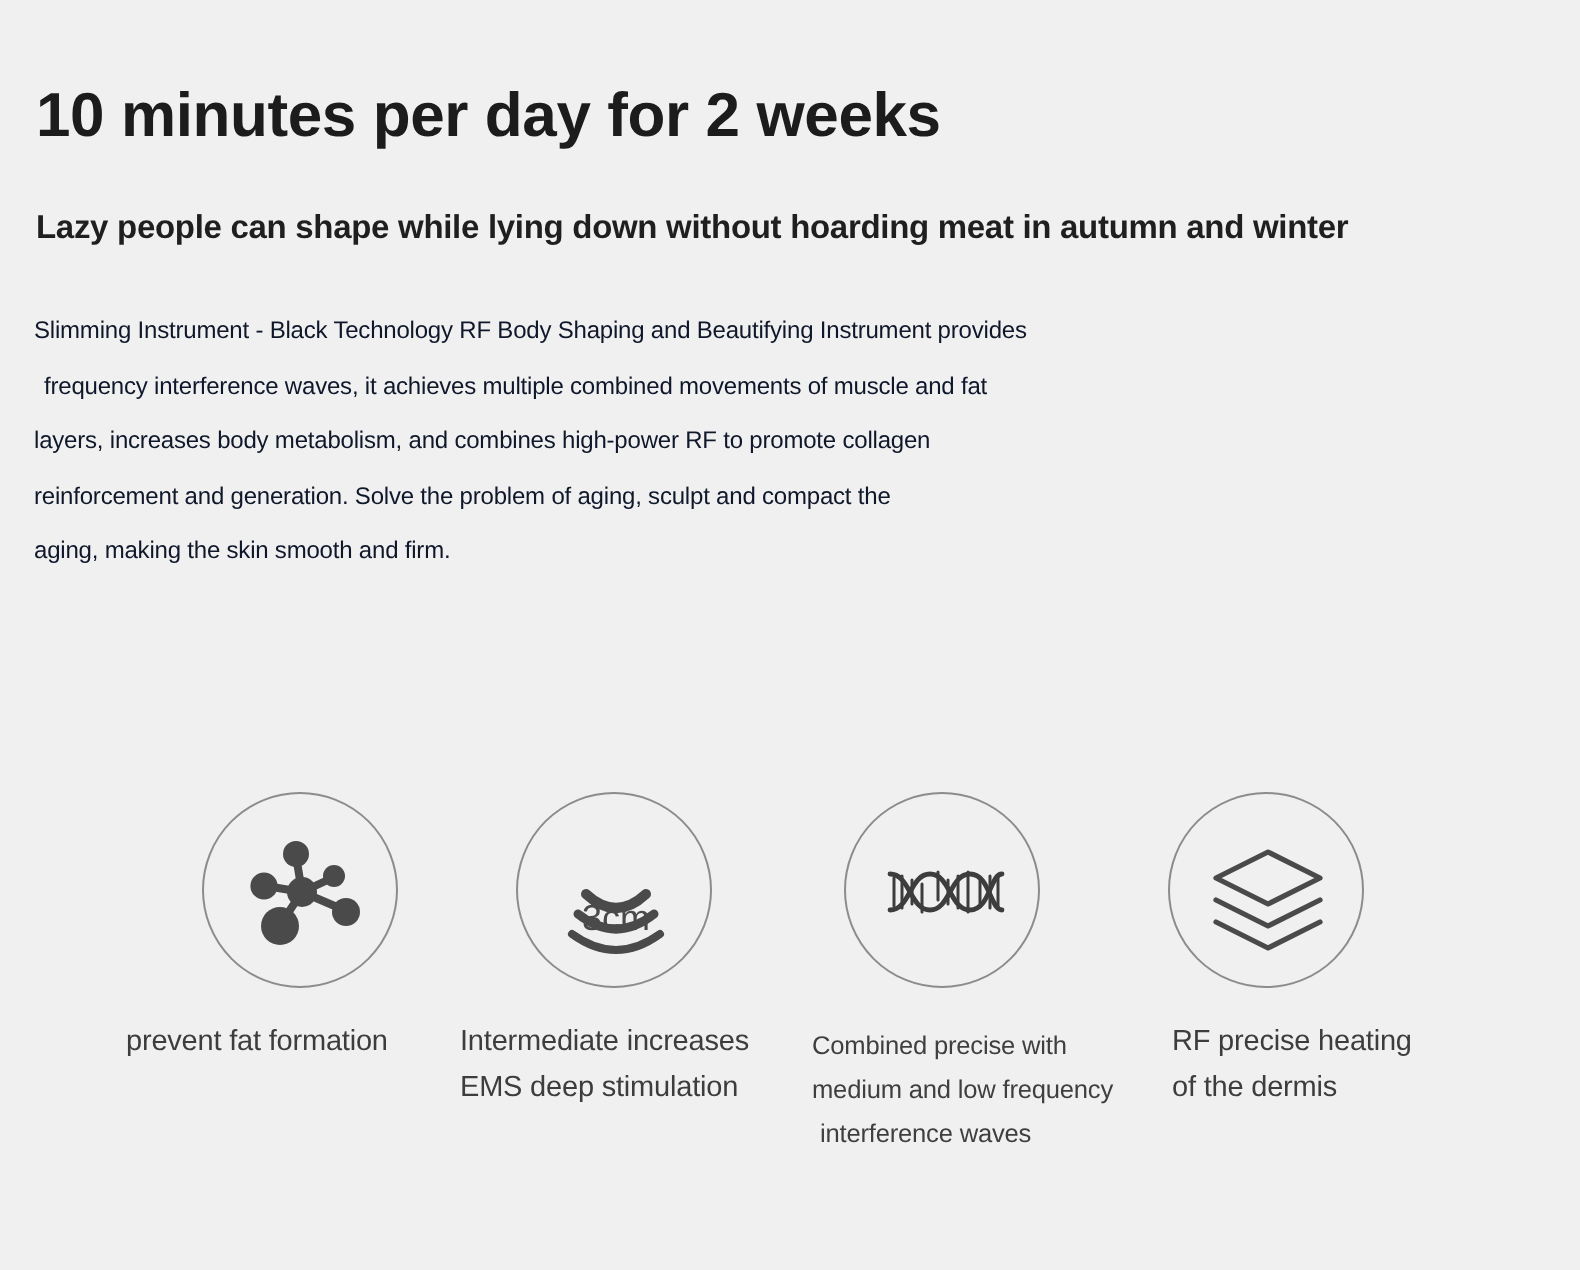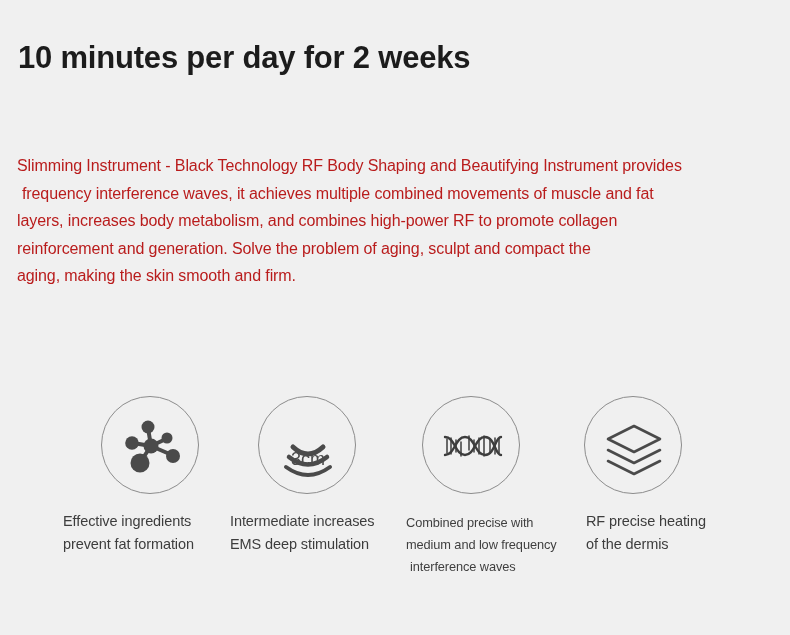--- a/index.html
+++ b/index.html
@@ -42,22 +42,22 @@
     letter-spacing: -0.15px;
     white-space: nowrap;
   }
 
   
   .body-copy {
     position: absolute;
     left: 17px;
     top: 152px;
     width: 770px;
-    font-size: 16px;
-    color: #b91c1c;
+    font-size: 12px;
+    color: #0f172a;
     line-height: 27.5px;
     letter-spacing: -0.1px;
   }
   .body-copy .ln {
     display: block;
     white-space: nowrap;
   }
   .body-copy .ln.indent {
     padding-left: 5px;
   }
@@ -133,20 +133,21 @@
     margin-top: 28px;
   }
 </style>
 </head>
 <body>
 
 <div class="page">
 
   <div class="headline">10 minutes per day for 2 weeks</div>
 
+  <div class="subhead">Lazy people can shape while lying down without hoarding meat in autumn and winter</div>
 
   <div class="body-copy">
     <span class="ln">Slimming Instrument - Black Technology RF Body Shaping and Beautifying Instrument provides</span>
     <span class="ln indent">frequency interference waves, it achieves multiple combined movements of muscle and fat</span>
     <span class="ln">layers, increases body metabolism, and combines high-power RF to promote collagen</span>
     <span class="ln">reinforcement and generation. Solve the problem of aging, sculpt and compact the</span>
     <span class="ln">aging, making the skin smooth and firm.</span>
   </div>
 
   <div class="features">
@@ -166,21 +167,20 @@
             <circle cx="46" cy="30" r="6.5"></circle>
             <circle cx="30" cy="46" r="6.8"></circle>
             <circle cx="38" cy="66" r="9.5"></circle>
             <circle cx="65" cy="41" r="5.5"></circle>
             <circle cx="71" cy="59" r="7"></circle>
           </g>
         </svg>
       </div>
     </div>
     <div class="caption c1">
-      <span class="cl">Effective ingredients</span>
       <span class="cl">prevent fat formation</span>
     </div>
 
     <div class="feature f2">
       <div class="circle">
         <div class="wave-label">3cm</div>
         <svg width="98" height="98" viewBox="0 0 98 98">
           <g stroke="#4a4a4a" fill="none" stroke-linecap="round">
             <path d="M34 50 Q49 64 64 50" stroke-width="5"></path>
             <path d="M30 60 Q49 75 68 60" stroke-width="4.5"></path>

